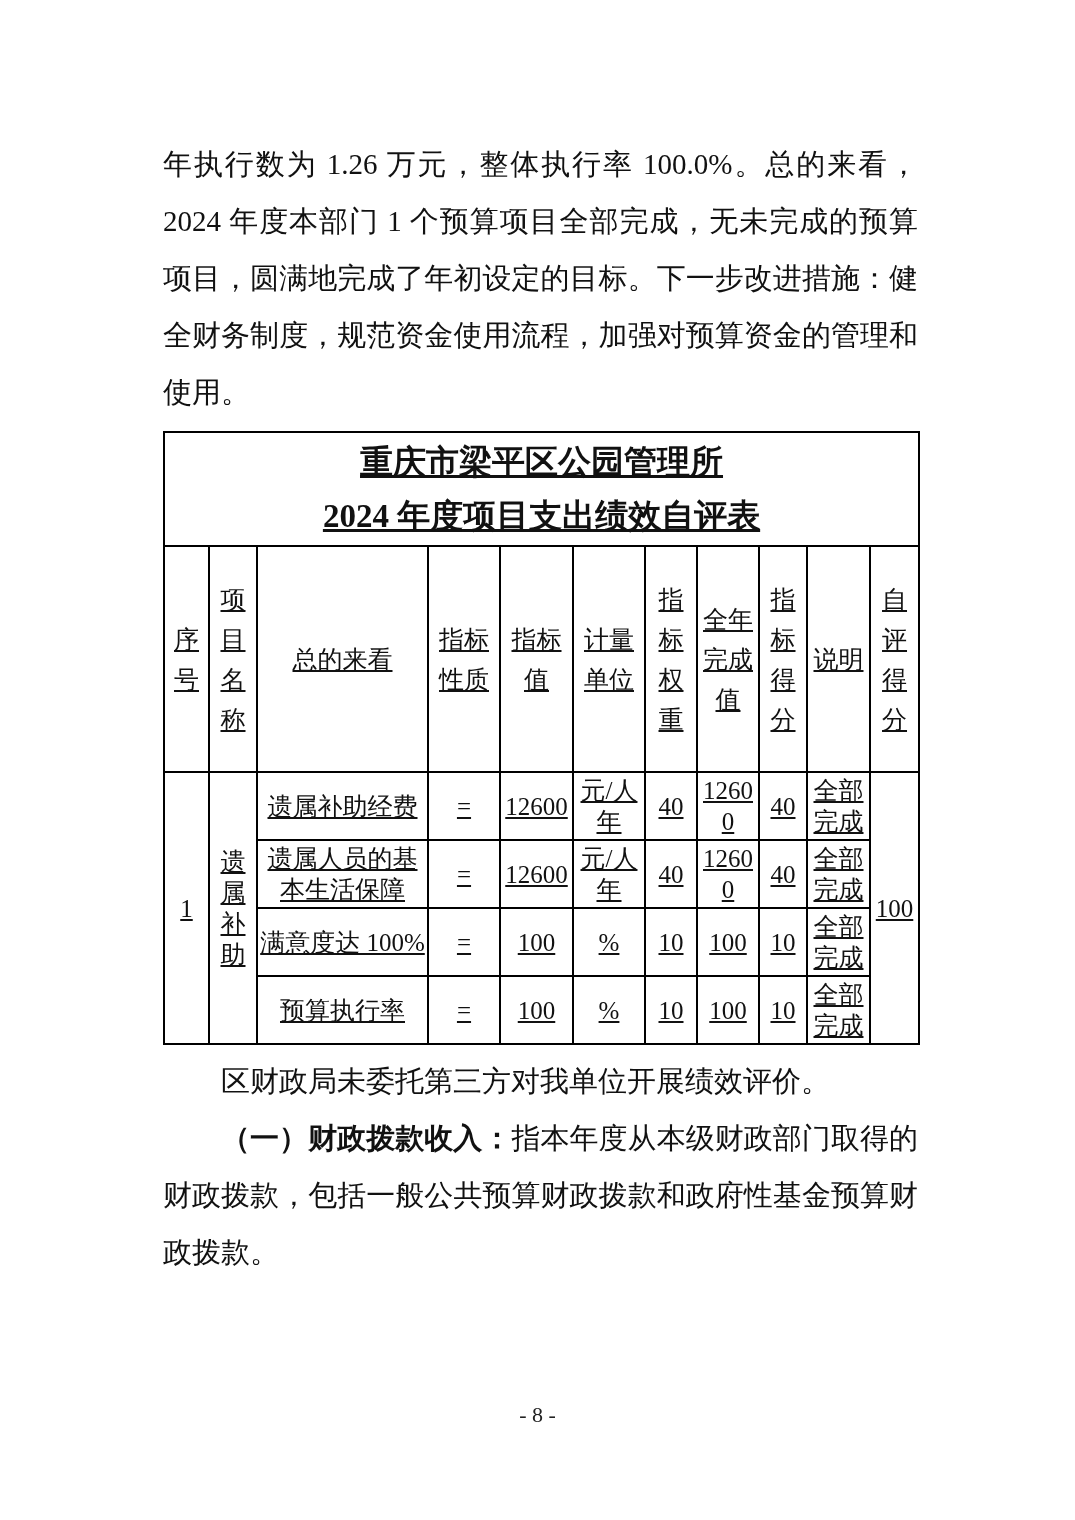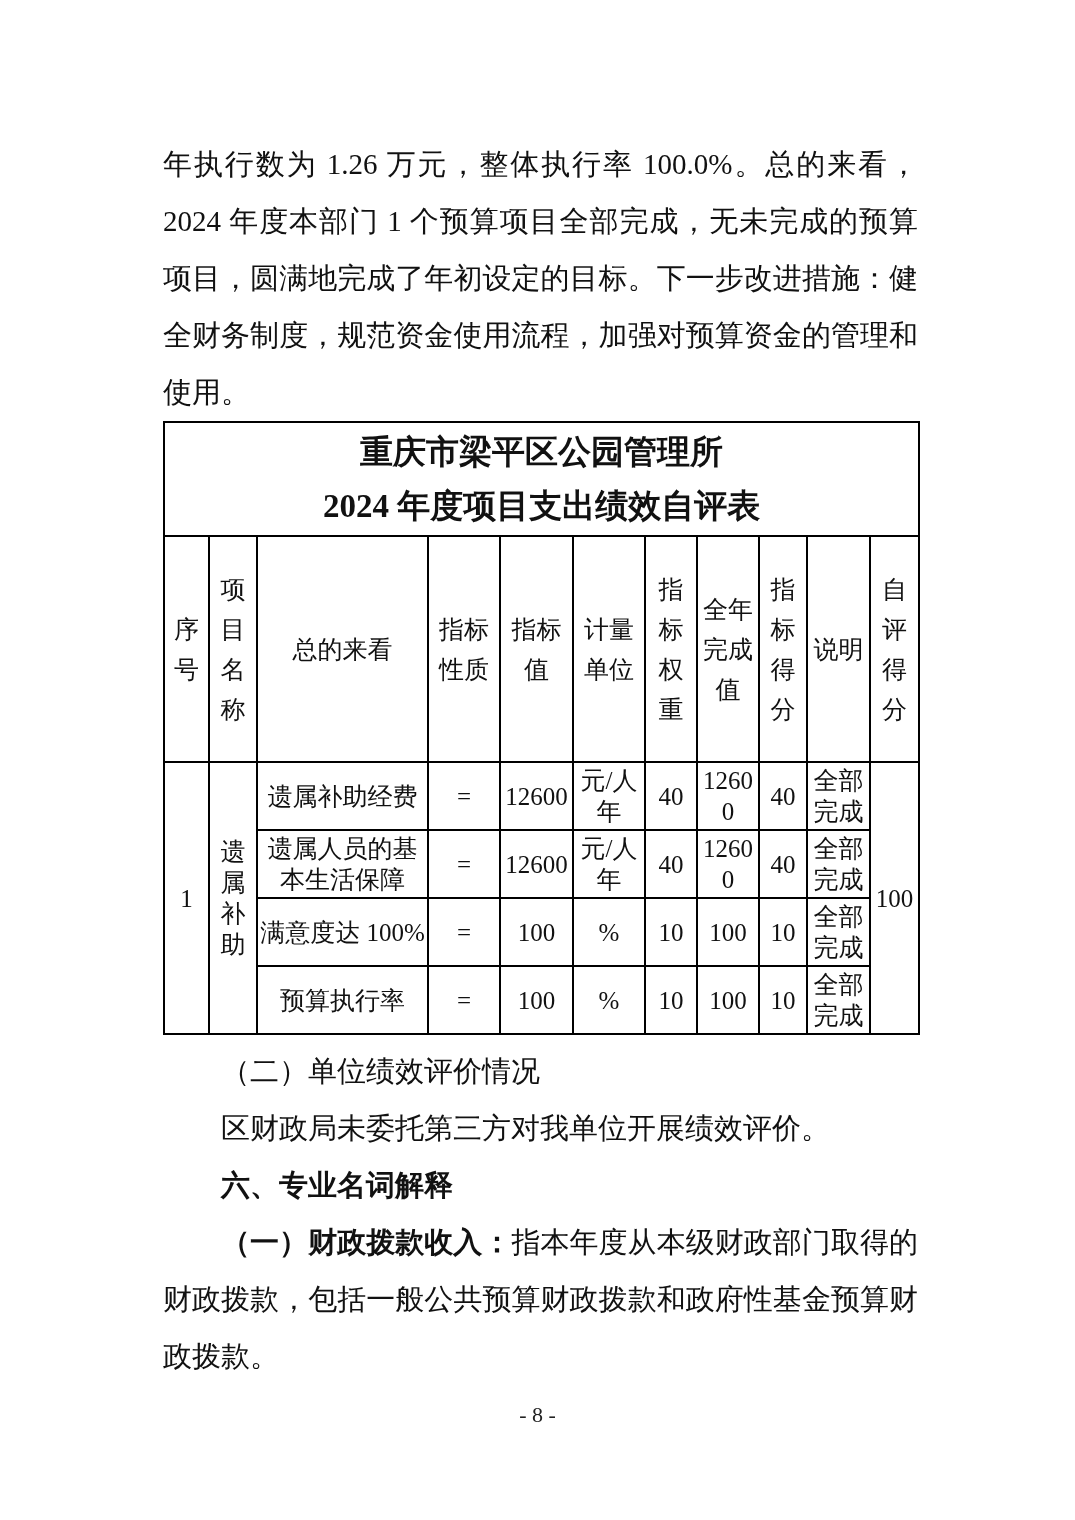--- a/index.html
+++ b/index.html
@@ -24,20 +24,22 @@
     font-size: 29px;
     line-height: 57px;
     text-align: justify;
     text-justify: inter-character;
   }
   
   table.selfeval {
     border-collapse: collapse;
     table-layout: fixed;
     width: 755px;
+    margin-top: 10px;
+    text-decoration: underline;
   }
   table.selfeval td, table.selfeval th {
     border: 2px solid #000;
     text-align: center;
     vertical-align: middle;
     padding: 2px 1px;
     word-break: break-all;
     overflow: hidden;
     font-weight: normal;
   }
@@ -175,21 +177,19 @@
       <td>%</td>
       <td>10</td>
       <td>100</td>
       <td>10</td>
       <td>全部完成</td>
     </tr>
   </tbody>
     </table>
 
   <div class="sections">
-    <p>（二）单位绩效评价情况</p>
     <p>区财政局未委托第三方对我单位开展绩效评价。</p>
-    <p class="h6">六、专业名词解释</p>
     <p><span class="lead-bold">（一）财政拨款收入：</span><span>指本年度从本级财政部门取得的财政拨款，包括一般公共预算财政拨款和政府性基金预算财政拨款。</span></p>
   </div>
 
 </div>
 
 <div class="footer">- 8 -</div>
 
 </body></html>

